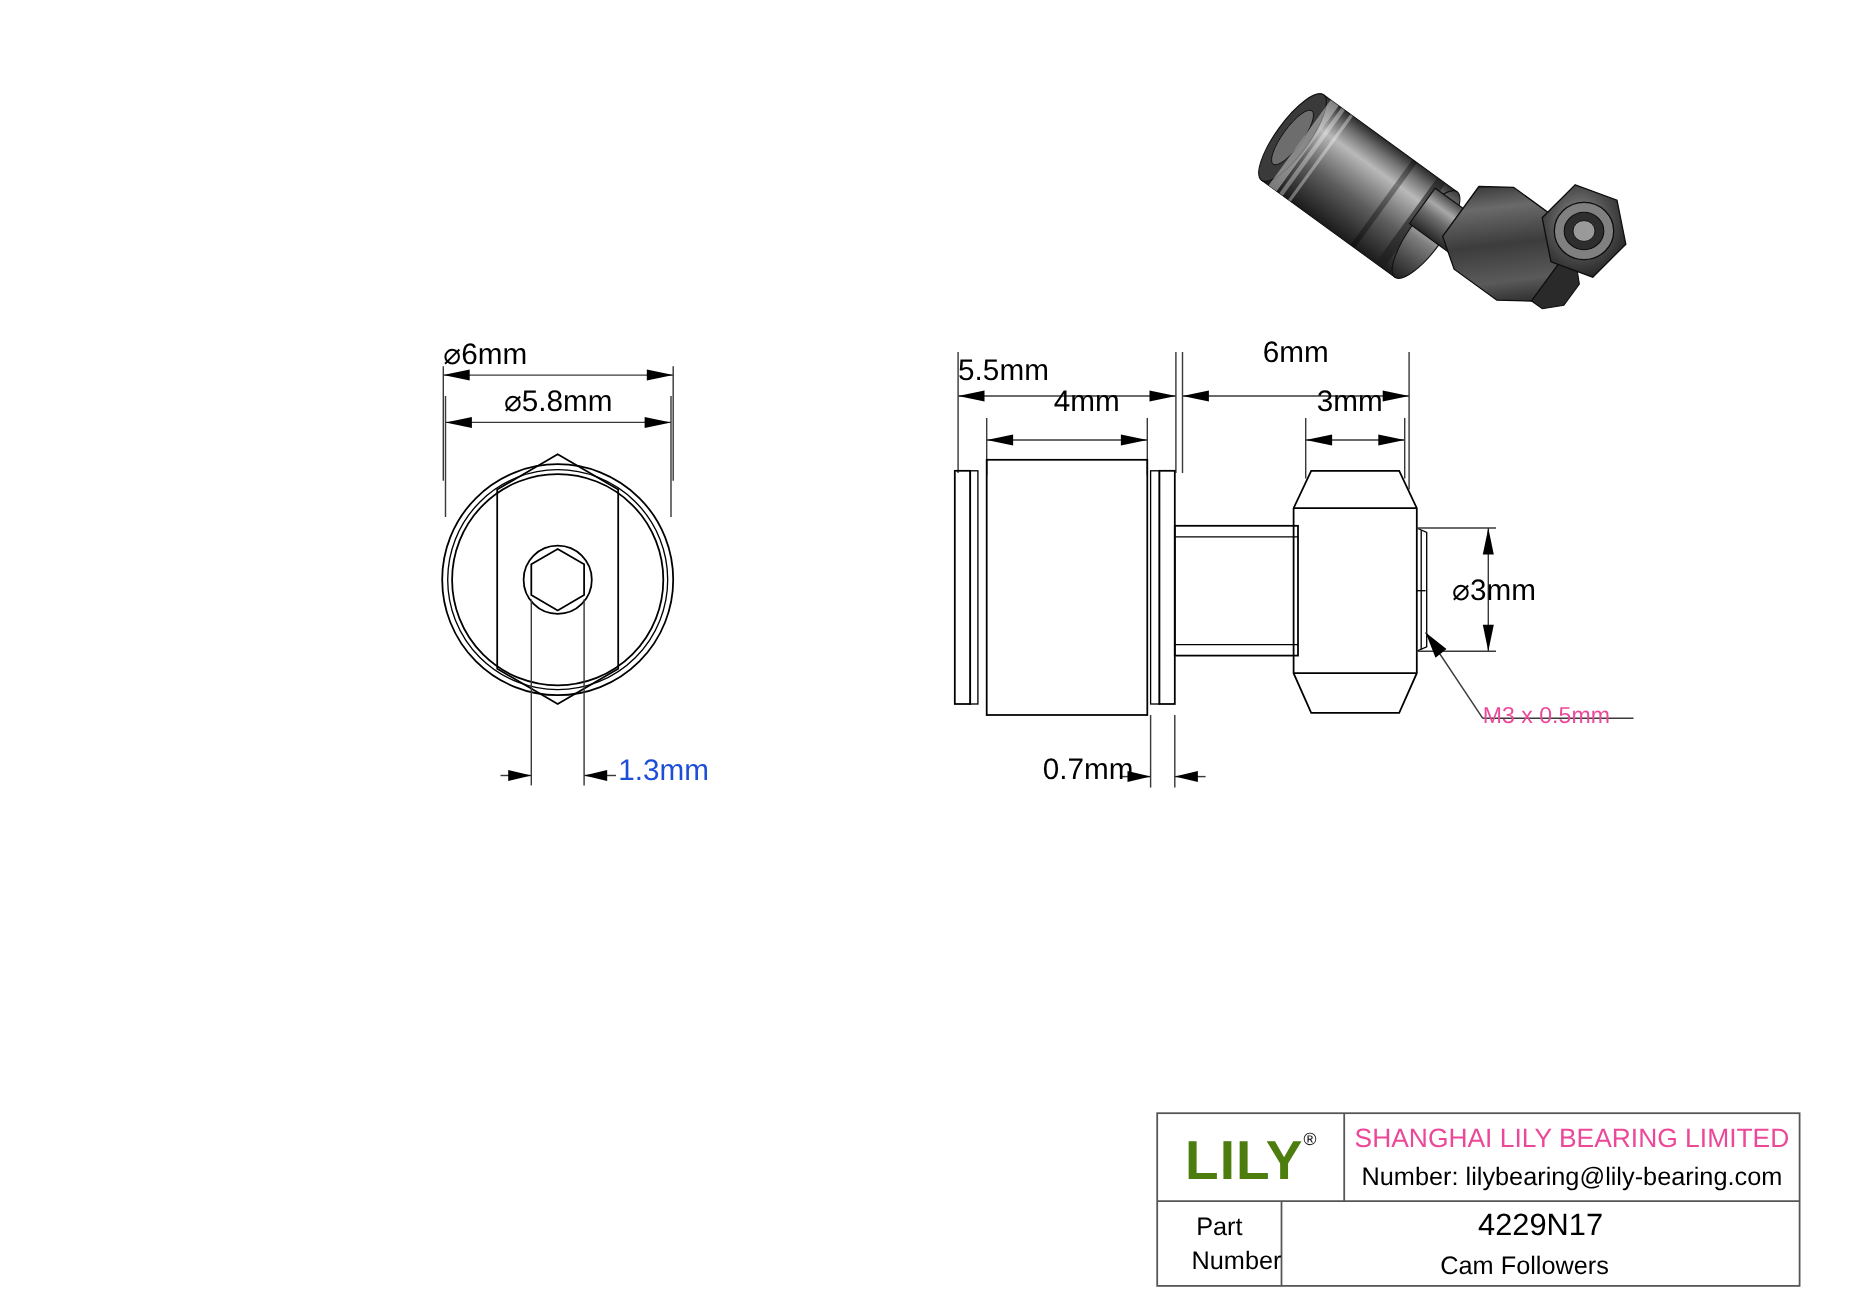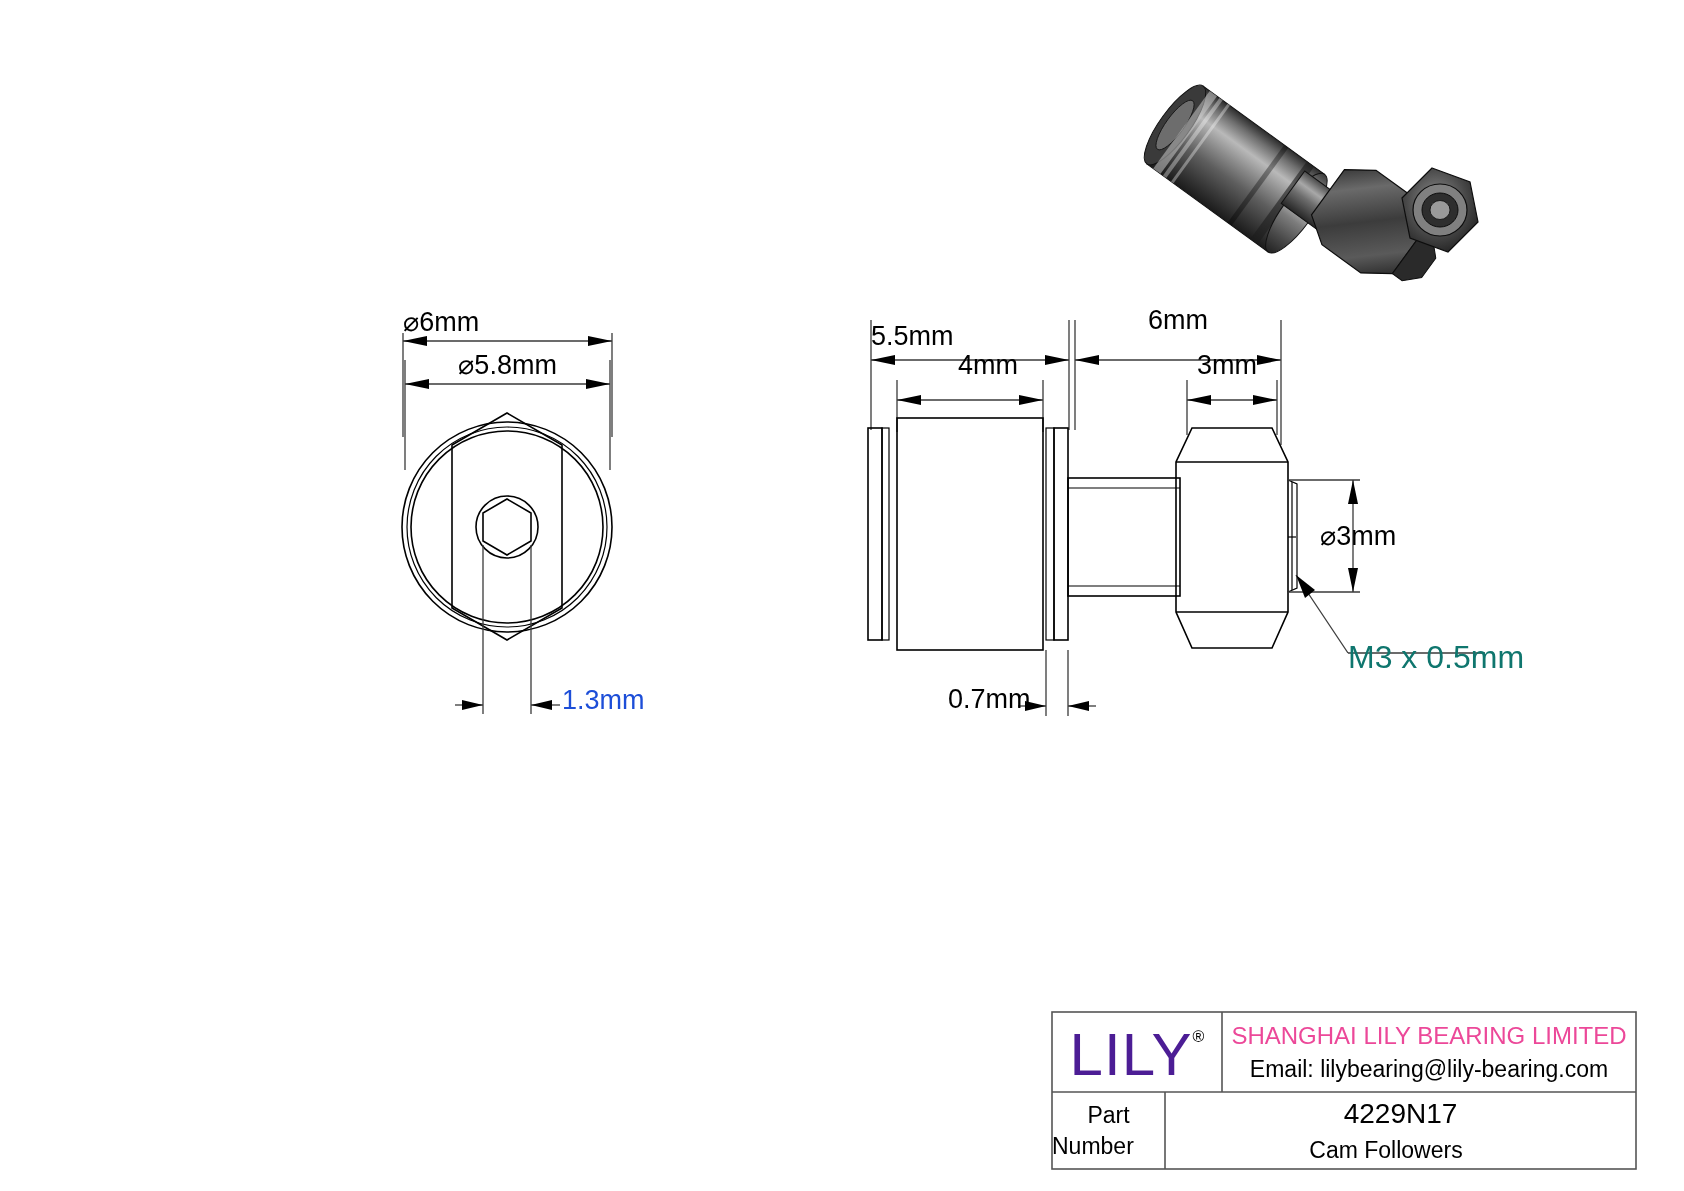--- a/index.html
+++ b/index.html
@@ -266,38 +266,38 @@
   <div style="position:absolute; left:1075px; top:305px; width:206px; text-align:center;
               font-size:27px; color:#000;">6mm</div>
 
   <div style="position:absolute; left:1177px; top:350px; width:100px; text-align:center;
               font-size:27px; color:#000;">3mm</div>
 
   <div style="position:absolute; left:1320px; top:520px; font-size:27px; color:#000;">⌀3mm</div>
 
   <div style="position:absolute; left:948px; top:684px; font-size:27px; color:#000;">0.7mm</div>
 
-  <div style="position:absolute; left:1348px; top:639px; font-size:32px; color:#0f766e;">M3 x 0.5mm</div>
+  <div style="position:absolute; left:1348px; top:639px; font-size:21px; color:#ec4899;">M3 x 0.5mm</div>
 
   <div style="position:absolute; left:1052px; top:1018px; width:170px; height:74px;
               display:flex; align-items:center; justify-content:center;">
-    <span style="font-size:60px; font-weight:normal; letter-spacing:1px; color:#4c1d95; line-height:1;">LILY</span>
+    <span style="font-size:50px; font-weight:bold; letter-spacing:1px; color:#4d7c0f; line-height:1;">LILY</span>
     <span style="font-size:16px; color:#000; vertical-align:super; align-self:flex-start; margin-top:10px;">®</span>
   </div>
 
   <div style="position:absolute; left:1222px; top:1022px; width:414px; text-align:center;
               font-size:24px; color:#ec4899;">SHANGHAI LILY BEARING LIMITED</div>
 
   <div style="position:absolute; left:1222px; top:1056px; width:414px; text-align:center;
-              font-size:23px; color:#000;">Email: lilybearing@lily-bearing.com</div>
+              font-size:23px; color:#000;">Number: lilybearing@lily-bearing.com</div>
 
   <div style="position:absolute; left:1052px; top:1102px; width:113px; text-align:center;
               font-size:23px; color:#000;">Part</div>
 
-  <div style="position:absolute; left:1052px; top:1133px; width:113px; text-align:left;
+  <div style="position:absolute; left:1052px; top:1133px; width:113px; text-align:right;
               font-size:23px; color:#000;">Number</div>
 
   <div style="position:absolute; left:1165px; top:1098px; width:471px; text-align:center;
               font-size:28px; color:#000;">4229N17</div>
 
   <div style="position:absolute; left:1165px; top:1137px; width:442px; text-align:center;
               font-size:23px; color:#000;">Cam Followers</div>
 
 </div>
 

